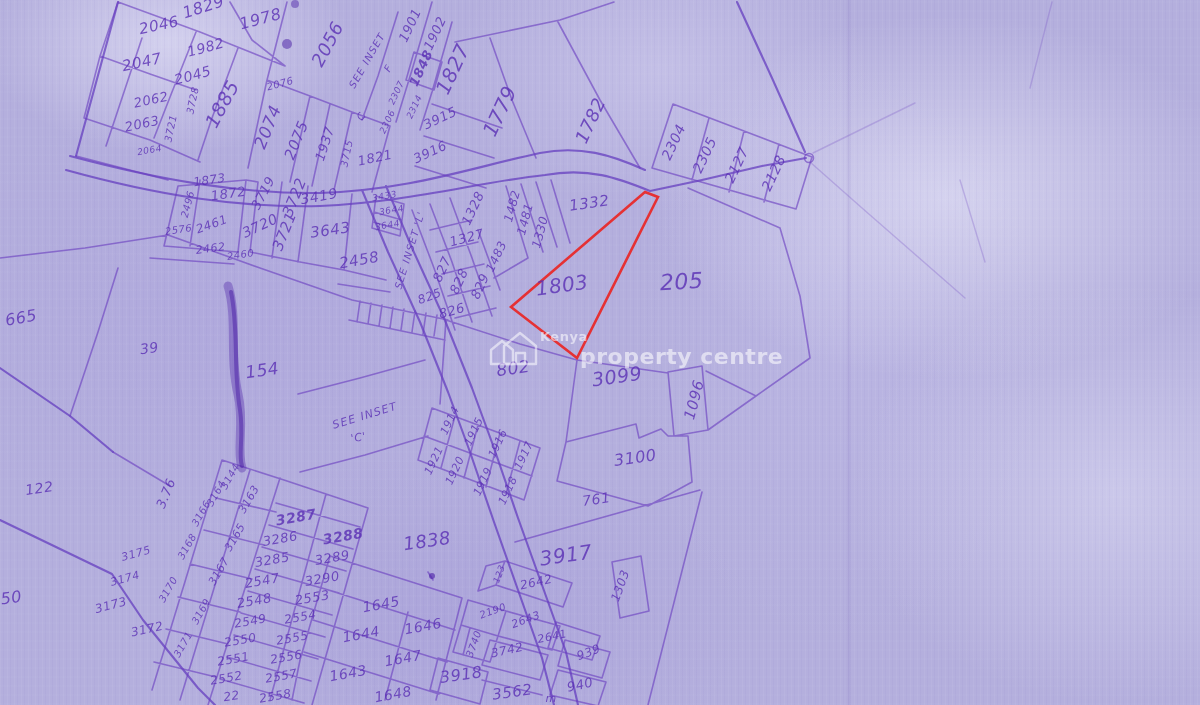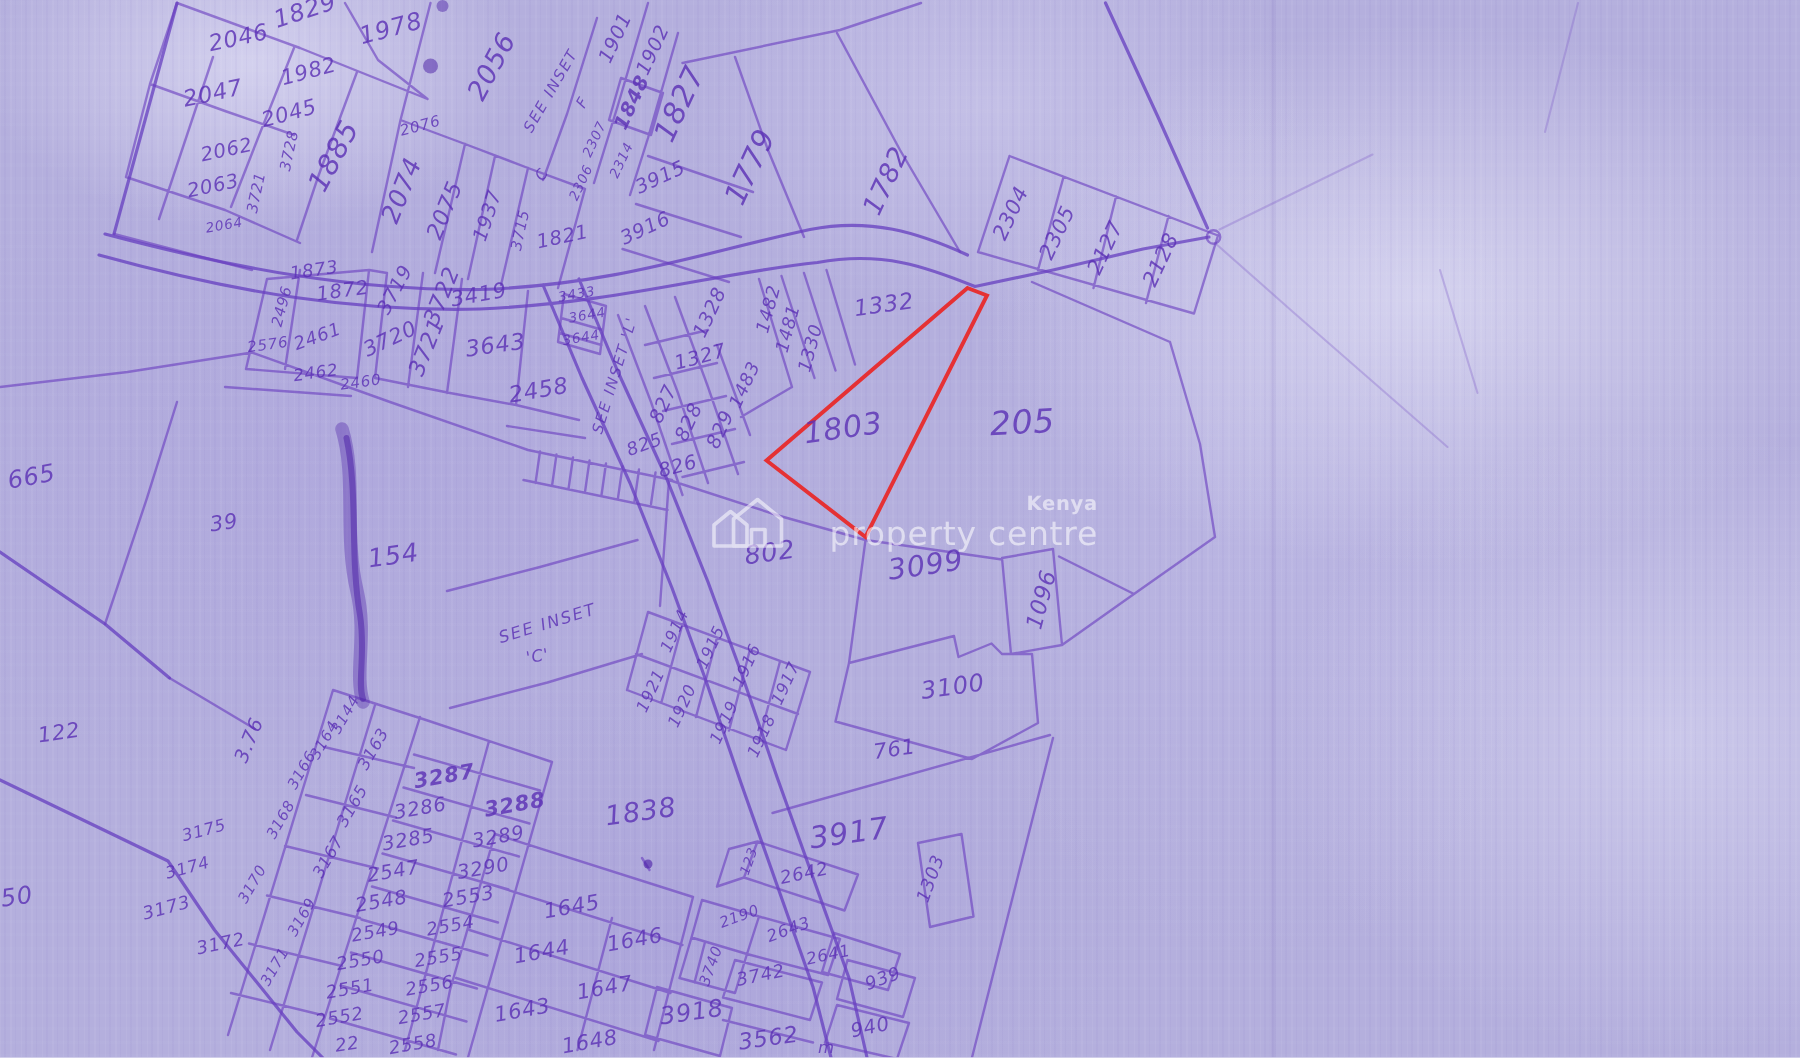--- a/index.html
+++ b/index.html
@@ -25,24 +25,24 @@
     background:linear-gradient(90deg, transparent, rgba(110,90,180,.16), transparent);}
   svg.map-lines{position:absolute;inset:0;}
   .ln{fill:none;stroke:#6a3fc0;stroke-width:1.6;stroke-linecap:round;stroke-linejoin:round;opacity:.62;}
   .ln-major{fill:none;stroke:#6036bd;stroke-width:2.1;stroke-linecap:round;stroke-linejoin:round;opacity:.7;}
   .ln-faint{fill:none;stroke:#7a55c6;stroke-width:1.4;stroke-linecap:round;opacity:.3;}
   .ink-smudge{fill:none;stroke:#4a1da6;stroke-linecap:round;}
   .plot-label{fill:#5b30b5;font-family:"DejaVu Sans",sans-serif;font-style:italic;opacity:.8;letter-spacing:.5px;}
   .inset-label{letter-spacing:1.2px;}
   .red-parcel{fill:none;stroke:#e82a2a;stroke-width:2.6;stroke-linejoin:miter;opacity:.95;}
   
-  .watermark{position:absolute;left:473px;top:326px;display:flex;align-items:flex-end;gap:28px;opacity:.6;pointer-events:none;text-align:right;}
+  .watermark{position:absolute;left:488px;top:326px;display:flex;align-items:flex-end;gap:0;opacity:.6;pointer-events:none;}
   .wm-text{display:flex;flex-direction:column;line-height:1;}
   .wm-top{color:rgba(255,255,255,.92);font-size:13px;font-weight:700;margin-bottom:3px;letter-spacing:.5px;}
-  .wm-bottom{color:rgba(255,255,255,.95);font-size:22px;font-weight:400;letter-spacing:.5px;}
+  .wm-bottom{color:rgba(255,255,255,.95);font-size:22px;font-weight:700;letter-spacing:.5px;margin-left:40px;}
 </style>
 </head>
 <body>
 
 <div class="map-viewport">
   <div class="map-texture"></div>
   <div class="map-striations"></div>
   <div class="scan-fold" style="left:846px;"></div>
 
   <svg class="map-lines" width="1200" height="705" viewBox="0 0 1200 705" xmlns="http://www.w3.org/2000/svg">

